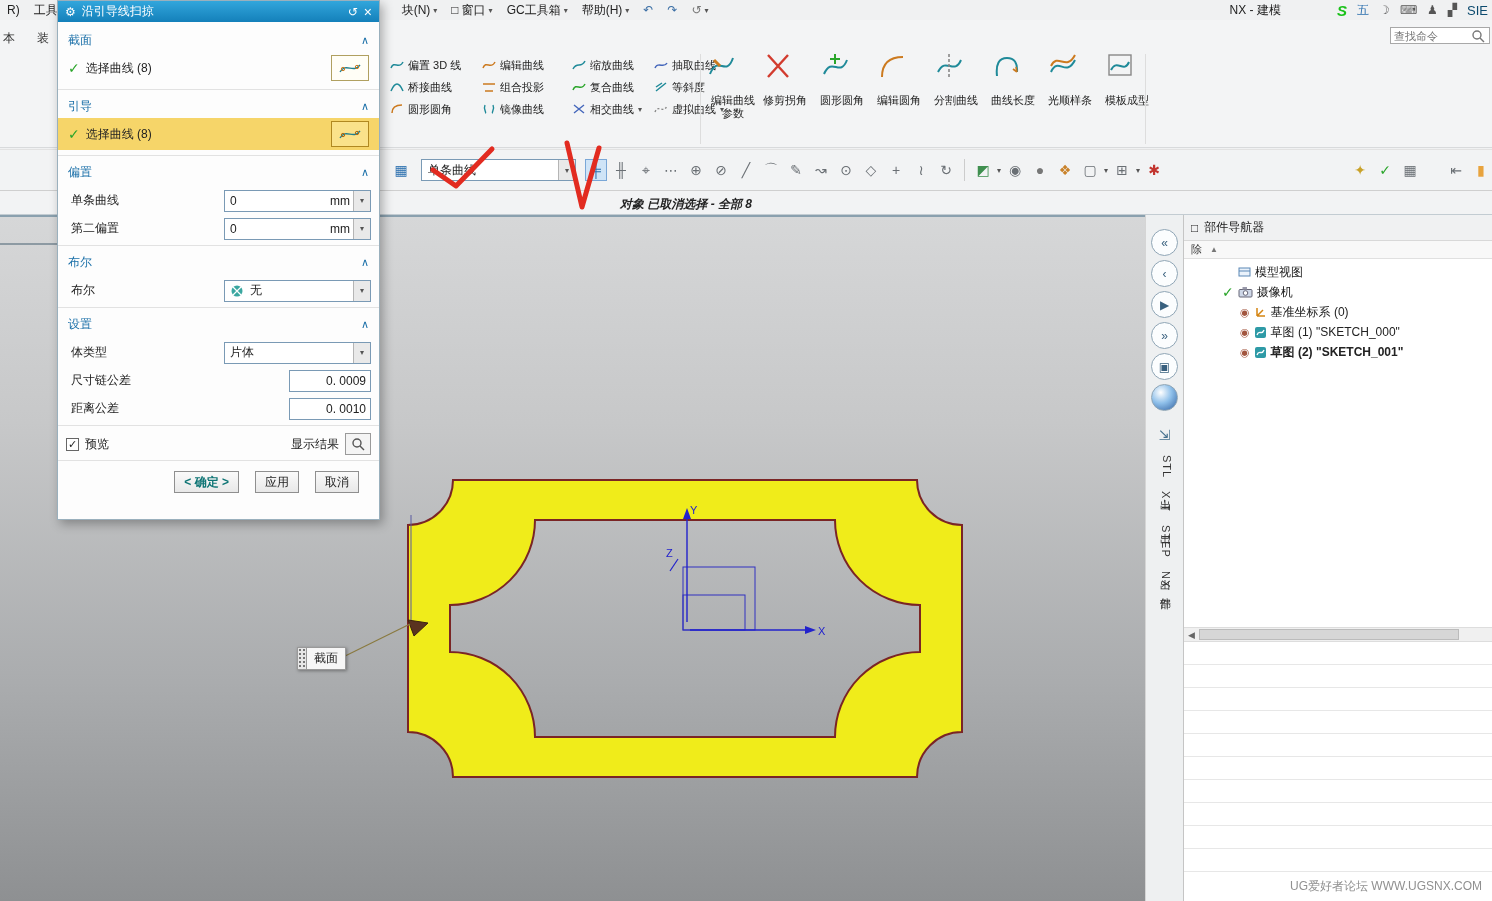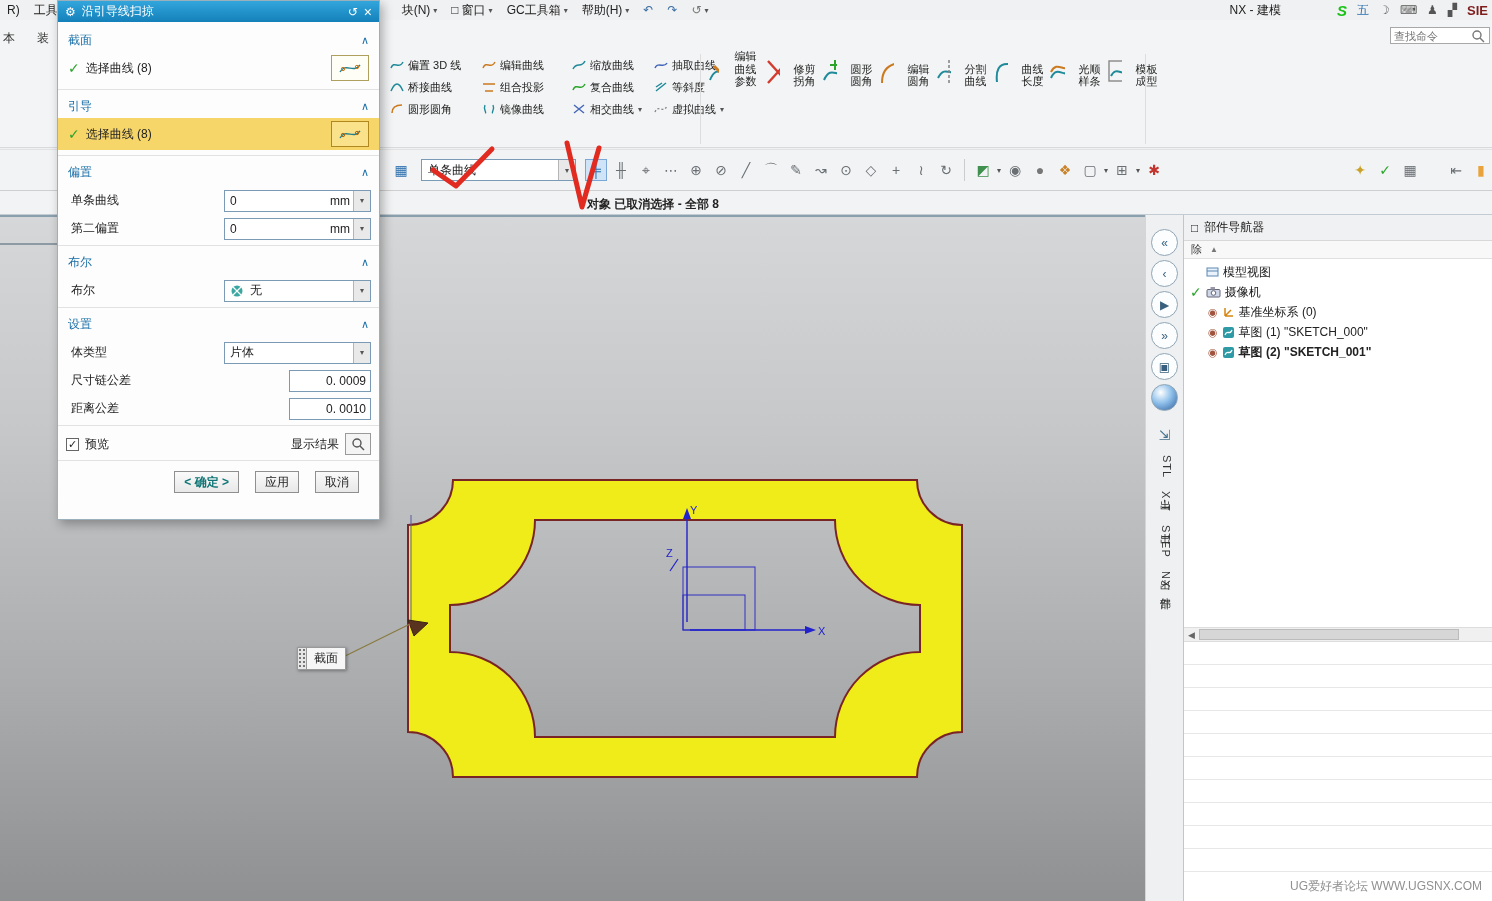--- a/index.html
+++ b/index.html
@@ -6,31 +6,31 @@
   body { font-family:"Liberation Sans","DejaVu Sans",sans-serif; font-size:12px; color:#222; }
   .screen { position:relative; width:1492px; height:901px; background:#f0f1f2; overflow:hidden; }
 
   
   .menubar { position:absolute; top:0; left:0; width:1492px; height:20px; background:#f0f1f2;
              display:flex; align-items:center; font-size:12px; z-index:5; }
   .m-item { padding:0 7px; display:flex; align-items:center; gap:3px; height:20px; }
   .dd8 { font-size:8px; color:#555; }
   .m-right { margin-left:auto; display:flex; align-items:center; gap:10px; padding-right:4px; }
   .logo-s { color:#19c119; font-weight:bold; font-style:italic; font-size:15px; }
-  .brand { color:#7f1d1d; font-weight:bold; font-size:13px; }
+  .brand { color:#0c4a6e; font-weight:normal; font-size:13px; }
 
   
   .ribbon { position:absolute; top:20px; left:0; width:1492px; height:128px; background:#f3f4f5;
             border-bottom:1px solid #d8dadc; z-index:4; }
   .tabrem { position:absolute; top:10px; font-size:12px; color:#333; }
   .rg1 { position:absolute; left:390px; top:34px; display:grid;
          grid-template-columns:90px 88px 80px 76px; grid-auto-rows:22px; column-gap:2px; }
   .rsb { display:flex; align-items:center; gap:4px; font-size:11px; white-space:nowrap; cursor:default; }
   .rg2 { position:absolute; left:706px; top:30px; display:flex; gap:3px; }
-  .bigbtn { width:54px; display:flex; flex-direction:row; align-items:flex-end; gap:12px;
+  .bigbtn { width:54px; display:flex; flex-direction:column; align-items:flex-start; gap:12px;
             font-size:11px; text-align:center; line-height:1.15; }
   .vsep { position:absolute; top:34px; width:1px; height:90px; background:#ddd; }
   .grouplabel { position:absolute; left:706px; top:106px; width:436px; text-align:center;
                 font-size:11px; color:#555; }
   .search { position:absolute; right:2px; top:7px; width:100px; height:17px; border:1px solid #a8a8a8;
             background:#fff; display:flex; align-items:center; }
   .search input { border:0; outline:0; width:80px; font-size:11px; padding:0 3px;
                   font-family:"Liberation Sans","DejaVu Sans",sans-serif; }
 
   
@@ -43,21 +43,21 @@
   .tsep { width:1px; height:22px; background:#ccc; margin:0 4px; }
   .combo { height:22px; border:1px solid #7a9ab5; background:#fff; display:flex; align-items:center; }
   .combo .val { flex:1; padding:0 6px; }
   .combo .ddbtn { width:17px; height:100%; background:#e9e9e9; border-left:1px solid #b5b5b5;
                   display:flex; align-items:center; justify-content:center; }
   .tb-combo { width:155px; margin:0 6px; }
 
   
   .statusbar { position:absolute; top:191px; left:0; width:1492px; height:24px; background:#f2f3f4;
                border-bottom:1px solid #c3ccd2; z-index:3; }
-  .status-msg { position:absolute; left:587px; top:5px; font-weight:bold; }
+  .status-msg { position:absolute; left:620px; top:5px; font-weight:bold;font-style:italic; }
 
   
   .viewport { position:absolute; top:215px; left:0; width:1145px; height:686px;
               background:linear-gradient(#d6d7d8 0%, #c7c8c9 30%, #aaacae 68%, #8e9092 100%);
               border-top:2px solid #8aa0ae; overflow:hidden; z-index:1; }
   .dockline { position:absolute; top:243px; left:0; width:232px; height:2px; background:#8d9aa3; z-index:2; }
   .sectag { position:absolute; left:297px; top:430px; height:23px; display:flex; align-items:stretch;
             box-shadow:1px 1px 3px rgba(0,0,0,.35); }
   .sectag .grip { width:9px; background-color:#e7e7e7; border:1px solid #999; border-right:0;
         background-image:radial-gradient(#777 1px, transparent 1.2px); background-size:4px 4px; }
@@ -113,21 +113,21 @@
   .vtab { writing-mode:vertical-rl; font-size:11px; color:#333; margin:12px auto 0 auto; width:16px;
           letter-spacing:1px; }
 
   
   .nav { position:absolute; top:215px; left:1183px; width:309px; height:686px; background:#fff;
          border-left:1px solid #c5c5c5; z-index:2; }
   .nav-head { height:26px; background:#f0f1f2; border-bottom:1px solid #d8d8d8; display:flex;
               align-items:center; gap:6px; padding:0 7px; }
   .nav-col { height:18px; background:#f8f8f8; border-bottom:1px solid #e0e0e0; display:flex;
              align-items:center; gap:8px; padding:0 7px; font-size:11px; color:#333; }
-  .tree { padding-top:3px; height:340px; }
+  .tree { padding-top:3px; height:340px;padding-left:32px; }
   .trow { display:flex; align-items:center; gap:4px; height:20px; font-size:12px; white-space:nowrap; }
   .eye { color:#a2553e; font-size:11px; }
   .hsb { height:15px; background:#f0f0f0; border-top:1px solid #ddd; border-bottom:1px solid #ddd;
          display:flex; align-items:center; margin-top:28px; }
   .hsb .ar { width:15px; text-align:center; font-size:9px; color:#666; }
   .hsb .track { flex:1; height:13px; background:#f0f0f0; position:relative; }
   .hsb .thumb { position:absolute; left:0; top:1px; height:11px; width:260px; background:#d6d6d6;
                 border:1px solid #bbb; }
   .dep-head { height:26px; background:#f0f1f2; border:1px solid #dcdcdc; border-left:0; border-right:0;
               display:flex; align-items:center; padding:0 8px; color:#1a6fa8; margin-top:4px; }

